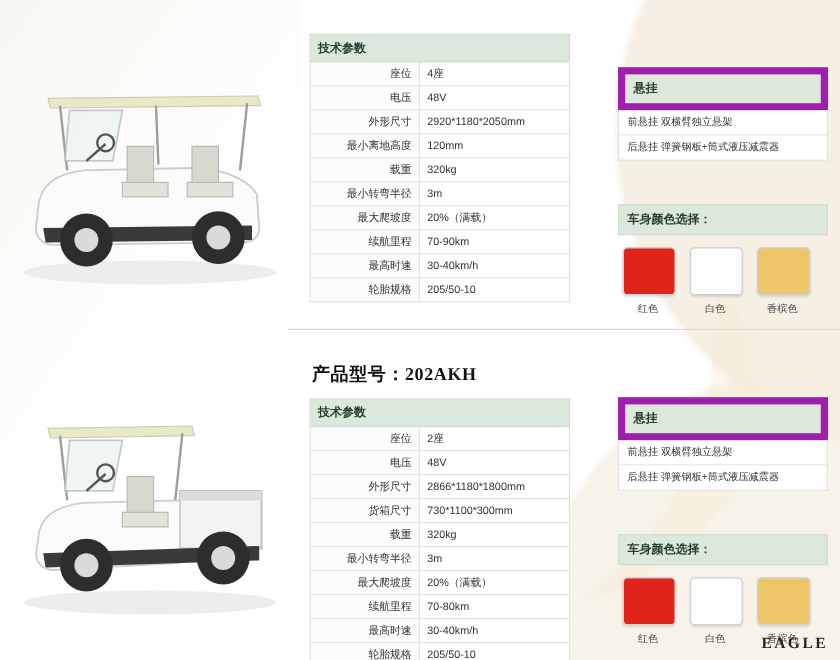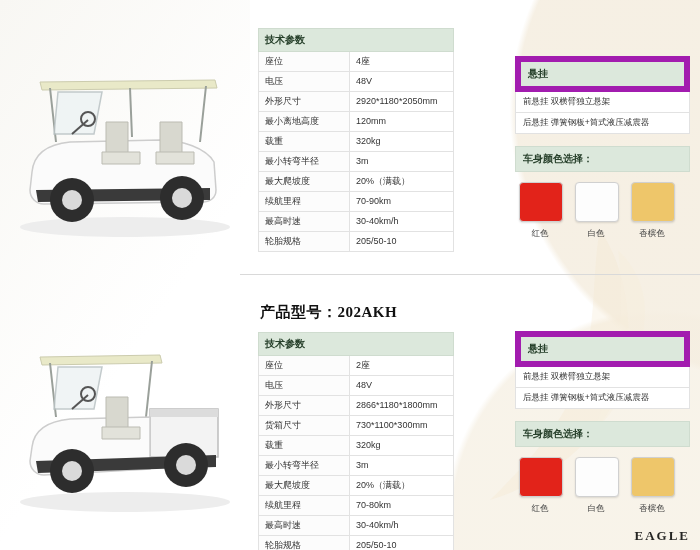--- a/index.html
+++ b/index.html
@@ -46,56 +46,56 @@
   
   .spec-col{
     position:absolute;left:258px;top:28px;width:235px;
   }
   .model-title{
     font-family:"Liberation Serif", serif;
     font-size:15px;font-weight:bold;color:#111;
     margin:0 0 10px 2px;letter-spacing:.5px;
   }
   table.spec{
-    border-collapse:collapse;width:196px;
+    border-collapse:collapse;width:217px;
     font-size:9px;color:#333;
   }
   table.spec th{
     background:#dce8dc;
     color:#27402b;
     text-align:left;
     font-weight:bold;
     font-size:10px;
     padding:4px 6px;
     border:1px solid #cfdccf;
   }
   table.spec td{
     border:1px solid #e2e2e2;
     padding:3px 6px;
     background:#ffffff;
     font-size:9px;
     line-height:13px;
   }
-  table.spec td.k{width:78px;background:#fcfcfc;color:#333;}
+  table.spec td.k{width:78px;background:#fcfcfc;color:#333;text-align:right;}
   table.spec td.v{color:#333;}
 
   
   .right-col{
     position:absolute;left:515px;top:56px;width:175px;
   }
   .susp-head{
     background:#dce8dc;color:#27402b;font-weight:bold;font-size:10px;
     padding:5px 7px;border:6px solid #a21caf;
   }
   .susp-row{
     font-size:8.5px;color:#333;padding:4px 7px;border:1px solid #e2e2e2;border-top:none;
     background:#fff;
   }
   .color-head{
-    margin-top:12px;
+    margin-top:36px;
     background:#dce8dc;color:#27402b;font-weight:bold;font-size:10px;
     padding:5px 7px;border:1px solid #cfdccf;
   }
   .swatches{
     display:flex;gap:14px;padding:10px 4px 0 4px;
   }
   .sw{width:42px;text-align:center;}
   .sw .box{
     width:42px;height:38px;border-radius:4px;border:1px solid #d0d0d0;
     box-shadow:0 1px 2px rgba(0,0,0,.12);

